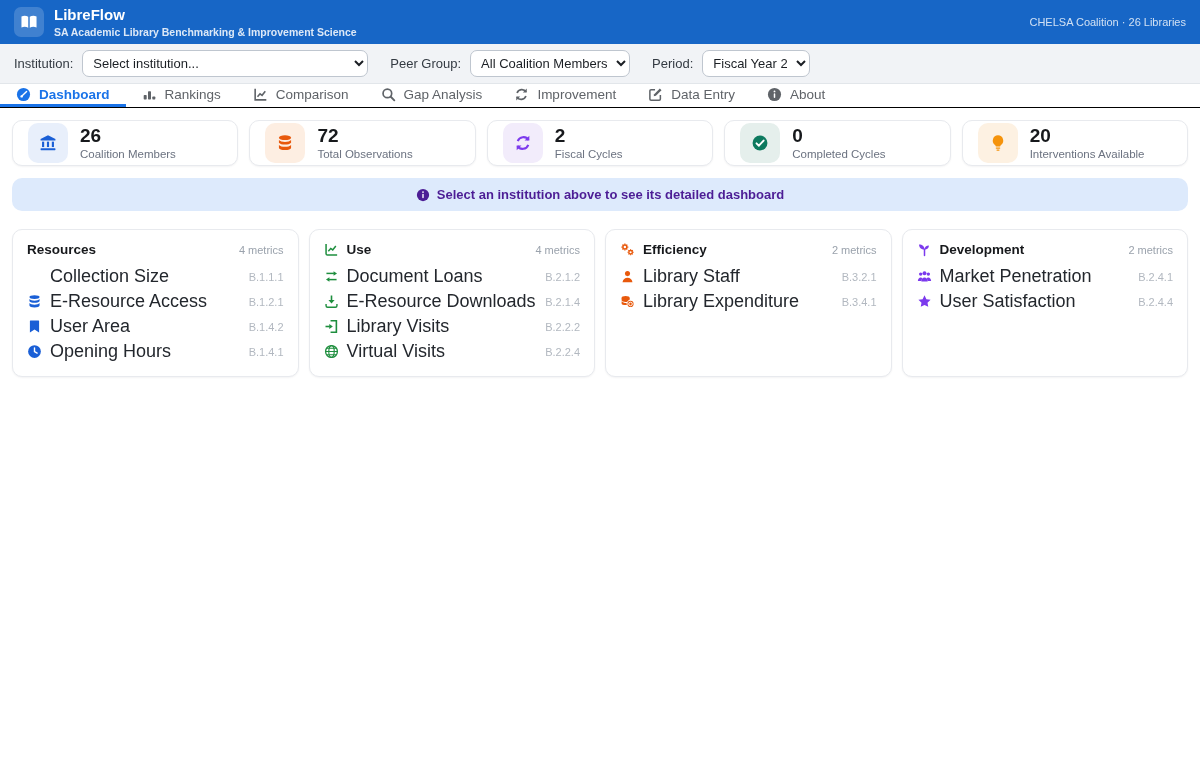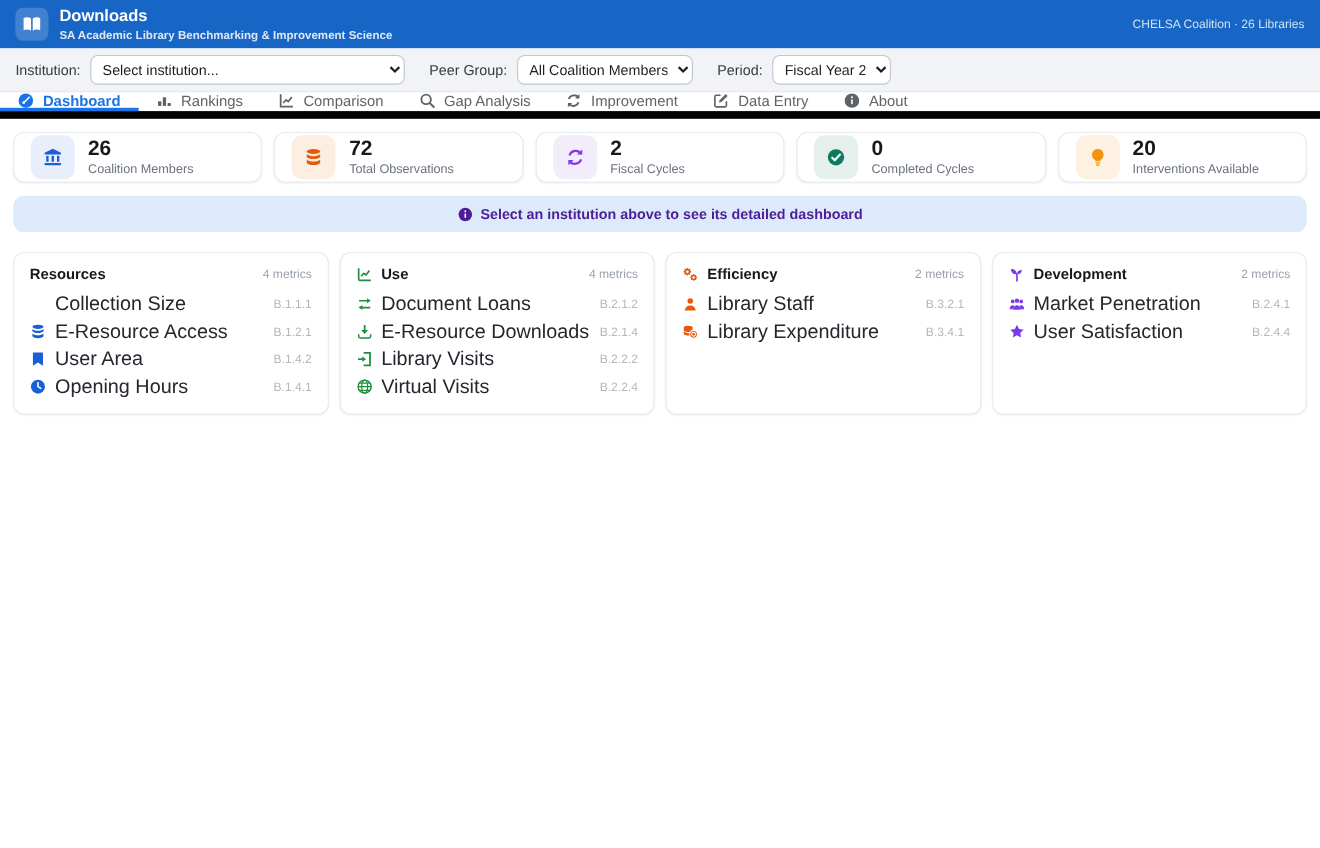--- a/index.html
+++ b/index.html
@@ -20,21 +20,21 @@
   
   .filter-bar{ height:40px; background:#f1f3f6; border-bottom:1px solid #e2e6ea;
     display:flex; align-items:center; gap:22px; padding:12px 14px; }
   .filter-group{ display:flex; align-items:center; gap:9px; }
   .filter-label{ font-size:13px; color:#333a42; }
   select{ font-size:13px; padding:4px 6px; border:1px solid #bfc6cf; border-radius:7px;
     background:#fff; color:#1b1f24; font-family:inherit; }
   .sel-institution{ width:286px; } .sel-peer{ width:160px; } .sel-period{ width:108px; }
 
   
-  .nav{ height:24px; background:#fff; border-bottom:7px solid #000000; display:flex; align-items:stretch; }
+  .nav{ height:24px; background:#fff; border-bottom:1px solid #000000; display:flex; align-items:stretch; }
   .tab{ display:flex; align-items:center; gap:8px; padding:0 16px; font-size:13.5px; color:#5f6368;
     background:none; border:none; border-bottom:3px solid transparent; cursor:pointer; font-family:inherit; }
   .tab svg{ width:15px; height:15px; }
   .tab.active{ color:#1a73e8; border-bottom-color:#1a73e8; font-weight:bold; }
 
   
   .stats-row{ display:flex; gap:11px; margin:12px; }
   .stat-card{ flex:1; background:#fff; border:1px solid #e8eaee; border-radius:10px;
     box-shadow:0 1px 2px rgba(16,24,40,.05); padding:2px 15px; display:flex; align-items:center; gap:12px; }
   .stat-icon{ width:40px; height:40px; border-radius:10px; display:flex; align-items:center;
@@ -68,21 +68,21 @@
 
 <header class="app-header">
   <div class="logo-wrap">
     <span class="logo-box">
         <svg viewBox="0 0 16 16" width="100%" height="100%" fill="currentColor" xmlns="http://www.w3.org/2000/svg">
           <path d="M1.3 3C3.4 2.2 5.7 2.3 7.3 3.4v9.8C5.7 12.1 3.4 12 1.3 12.8Z"></path>
           <path d="M14.7 3C12.6 2.2 10.3 2.3 8.7 3.4v9.8c1.6-1.1 3.9-1.2 6-.4Z"></path>
         </svg>
       </span>
     <div>
-      <div class="app-title">Downloads</div>
+      <div class="app-title">LibreFlow</div>
       <div class="app-subtitle">SA Academic Library Benchmarking &amp; Improvement Science</div>
     </div>
   </div>
   <div class="coalition">CHELSA Coalition · 26 Libraries</div>
 </header>
 
 <div class="filter-bar">
   <div class="filter-group">
     <span class="filter-label">Institution:</span>
     <select class="sel-institution">

